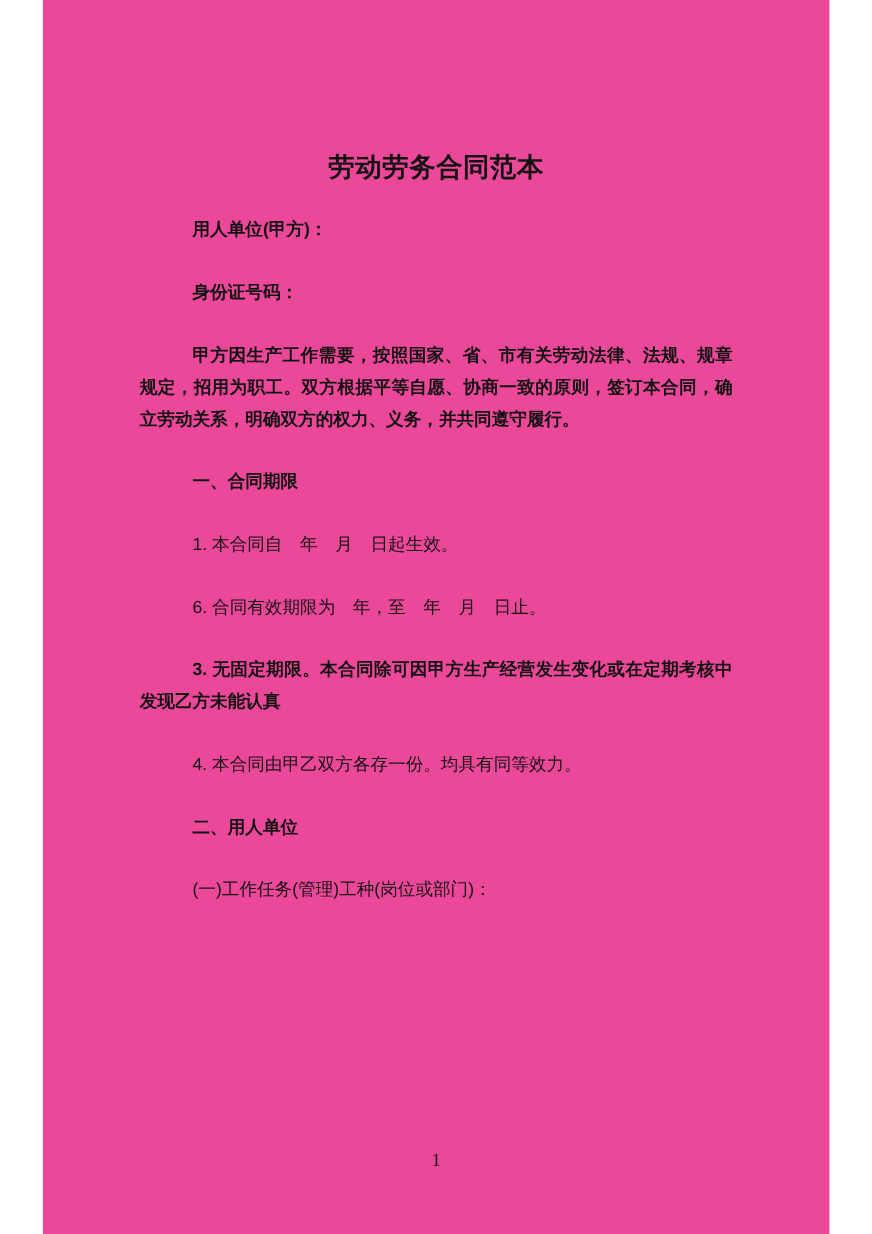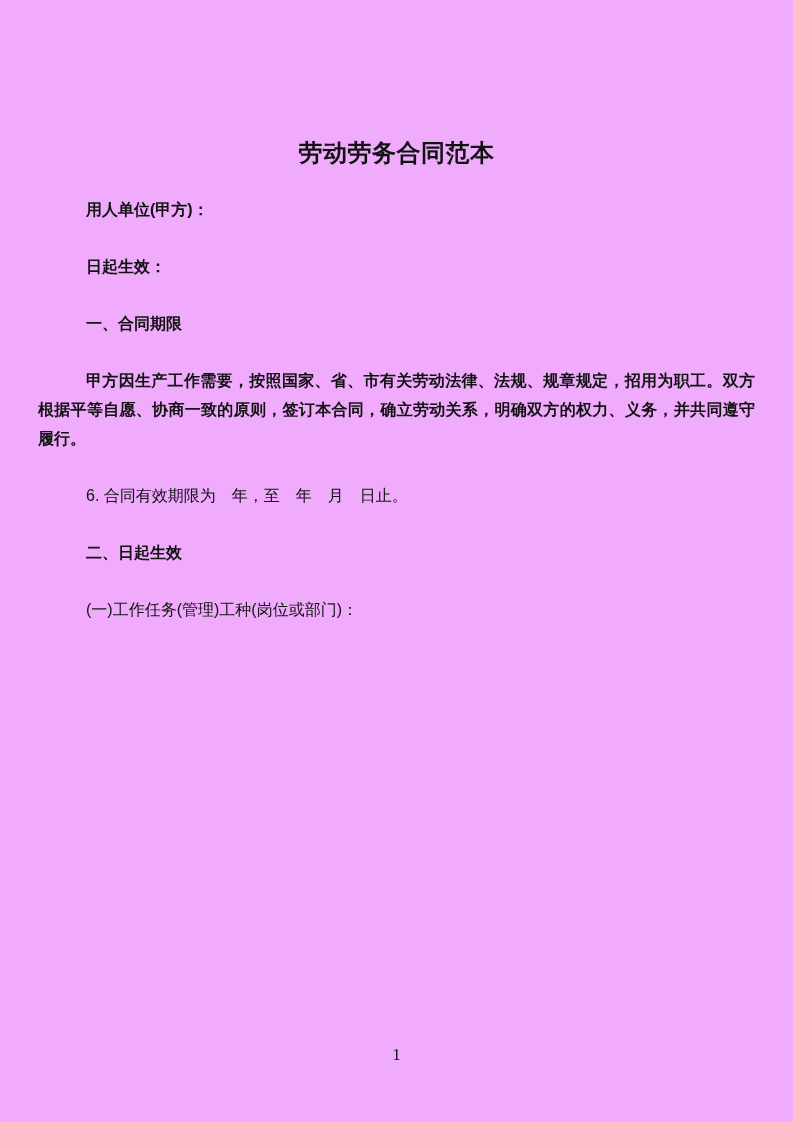--- a/index.html
+++ b/index.html
@@ -2,26 +2,26 @@
 <html><head>
 <meta charset="utf-8">
 <style>
   html, body {
     margin: 0;
     padding: 0;
     background: #ffffff;
   }
   .page {
     position: relative;
-    width: 793px;
+    width: 715px;
     height: 1122px;
     margin: 0 auto;
-    background: #f0abfc;
+    background: #ec4899;
     box-sizing: border-box;
-    padding: 0 38px;
+    padding: 0 88px;
     overflow: hidden;
     font-family: "Liberation Sans", "DejaVu Sans", sans-serif;
     color: #121212;
   }
   .doc-title {
     margin: 0;
     padding-top: 139px;
     font-size: 24px;
     line-height: 28px;
     font-weight: 700;
@@ -59,31 +59,34 @@
 </head>
 <body>
 
 <div class="page">
 
   <h1 class="doc-title">劳动劳务合同范本</h1>
 
   <p class="line bold indent first-block">用人单位(甲方)：</p>
 
 
-  <p class="line bold indent">日起生效：</p>
+  <p class="line bold indent">身份证号码：</p>
+
+  <p class="line bold indent">甲方因生产工作需要，按照国家、省、市有关劳动法律、法规、规章规定，招用为职工。双方根据平等自愿、协商一致的原则，签订本合同，确立劳动关系，明确双方的权力、义务，并共同遵守履行。</p>
 
   <p class="line bold indent">一、合同期限</p>
 
-  <p class="line bold indent">甲方因生产工作需要，按照国家、省、市有关劳动法律、法规、规章规定，招用为职工。双方根据平等自愿、协商一致的原则，签订本合同，确立劳动关系，明确双方的权力、义务，并共同遵守履行。</p>
-
+  <p class="line indent">1. 本合同自　年　月　日起生效。</p>
 
   <p class="line indent">6. 合同有效期限为　年，至　年　月　日止。</p>
 
+  <p class="line bold indent">3. 无固定期限。本合同除可因甲方生产经营发生变化或在定期考核中发现乙方未能认真</p>
 
 
+  <p class="line indent">4. 本合同由甲乙双方各存一份。均具有同等效力。</p>
 
-  <p class="line bold indent">二、日起生效</p>
+  <p class="line bold indent">二、用人单位</p>
 
   <p class="line indent">(一)工作任务(管理)工种(岗位或部门)：</p>
 
   <div class="page-number">1</div>
 
 </div>
 
 </body></html>

